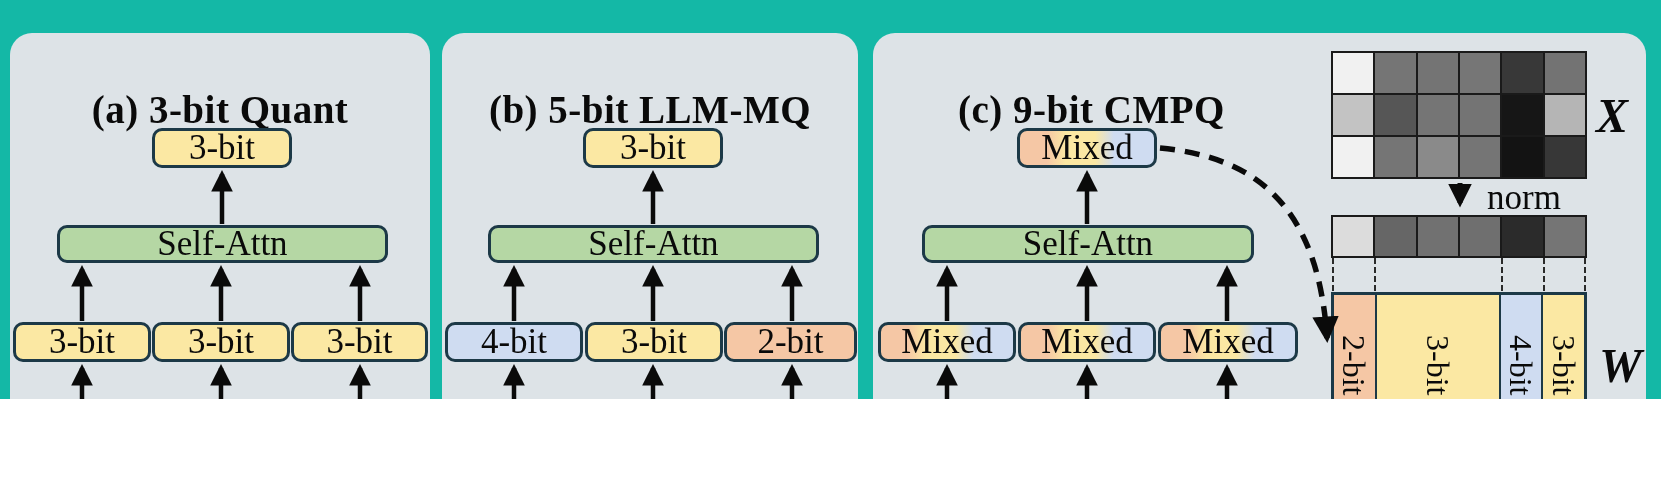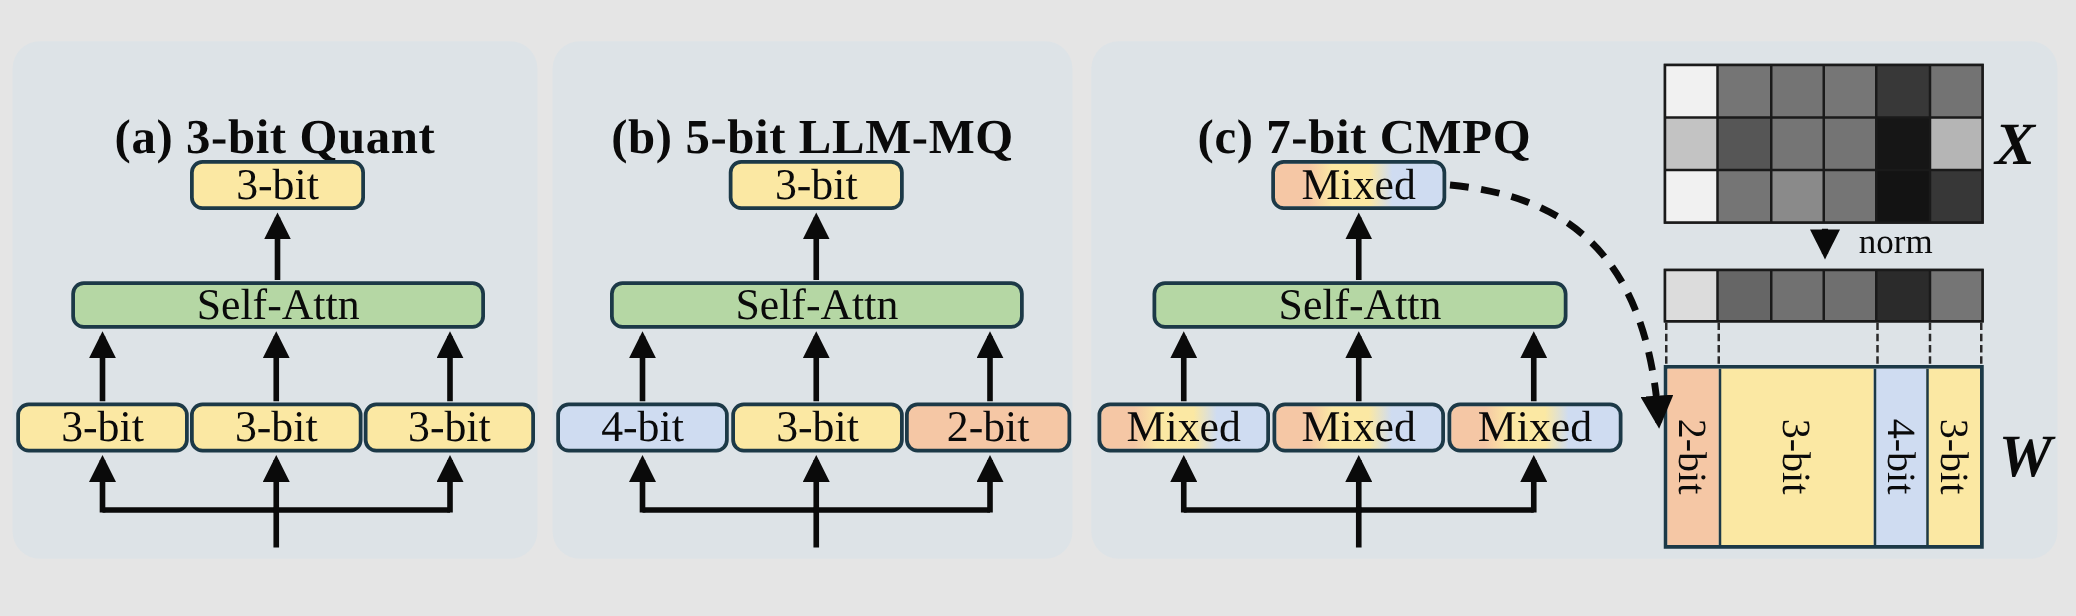--- a/index.html
+++ b/index.html
@@ -1,17 +1,17 @@
 <!DOCTYPE html>
 <html><head>
 <meta charset="utf-8">
 <style>
   html,body{margin:0;padding:0;background:#ffffff;}
   #canvas{
-    position:relative;width:1661px;height:493px;background:#e5e5e5;overflow:hidden;
+    position:relative;width:1661px;height:399px;background:#14b8a6;overflow:hidden;
     font-family:"Liberation Serif","DejaVu Serif",serif;color:#0a0a0a;
   }
   .panel{
     position:absolute;top:33px;height:414px;background:#dde3e7;border-radius:22px;
   }
   .title{
     position:absolute;top:52px;height:48px;display:flex;align-items:center;justify-content:center;
     font-weight:bold;font-size:39px;letter-spacing:0.5px;white-space:nowrap;
   }
   .box{
@@ -28,21 +28,21 @@
     position:absolute;box-sizing:border-box;border:3px solid #1c3947;display:flex;align-items:stretch;
   }
   .wcol{flex-basis:0;display:flex;align-items:center;justify-content:center;}
   .wcol.sep{border-left:2px solid #1c3947;}
   .wlabel{
     writing-mode:vertical-rl;text-orientation:mixed;font-size:32px;line-height:1;color:#0a0a0a;
   }
   .mat-label{
     position:absolute;font-style:italic;font-weight:bold;font-size:48px;line-height:1;white-space:nowrap;
   }
-  .norm-label{position:absolute;font-size:28px;line-height:1;white-space:nowrap;}
+  .norm-label{position:absolute;font-size:35px;line-height:1;white-space:nowrap;}
   #arrows{position:absolute;left:0;top:0;z-index:5;pointer-events:none;}
   .dash-v{position:absolute;width:0;border-left:2px dashed #2a2a2a;}
 </style>
 </head>
 <body>
 
 <div id="canvas">
 
   <div class="panel" style="left:10px;width:420px;">
     <div class="title" style="left:0;width:420px;">(a) 3-bit Quant</div>
@@ -76,21 +76,21 @@
     <span>4-bit</span>
   </div>
   <div class="box" style="left: 585px; top: 322px; width: 138px; height: 40px; background: rgb(251, 232, 163);">
     <span>3-bit</span>
   </div>
   <div class="box" style="left: 724px; top: 322px; width: 133px; height: 40px; background: rgb(245, 199, 165);">
     <span>2-bit</span>
   </div>
 
   <div class="panel" style="left:873px;width:773px;">
-    <div class="title" style="left:0;width:437px;">(c) 7-bit CMPQ</div>
+    <div class="title" style="left:0;width:437px;">(c) 9-bit CMPQ</div>
   </div>
   <div class="box" style="left: 1017px; top: 128px; width: 140px; height: 40px; background: linear-gradient(90deg, rgb(245, 199, 165) 0%, rgb(245, 199, 165) 20%, rgb(251, 232, 163) 34%, rgb(251, 232, 163) 56%, rgb(207, 220, 241) 70%, rgb(207, 220, 241) 100%);">
     <span>Mixed</span>
   </div>
   <div class="box" style="left: 922px; top: 225px; width: 332px; height: 38px; background: rgb(181, 215, 164);">
     <span>Self-Attn</span>
   </div>
   <div class="box" style="left: 878px; top: 322px; width: 138px; height: 40px; background: linear-gradient(90deg, rgb(245, 199, 165) 0%, rgb(245, 199, 165) 20%, rgb(251, 232, 163) 34%, rgb(251, 232, 163) 56%, rgb(207, 220, 241) 70%, rgb(207, 220, 241) 100%);">
     <span>Mixed</span>
   </div>

